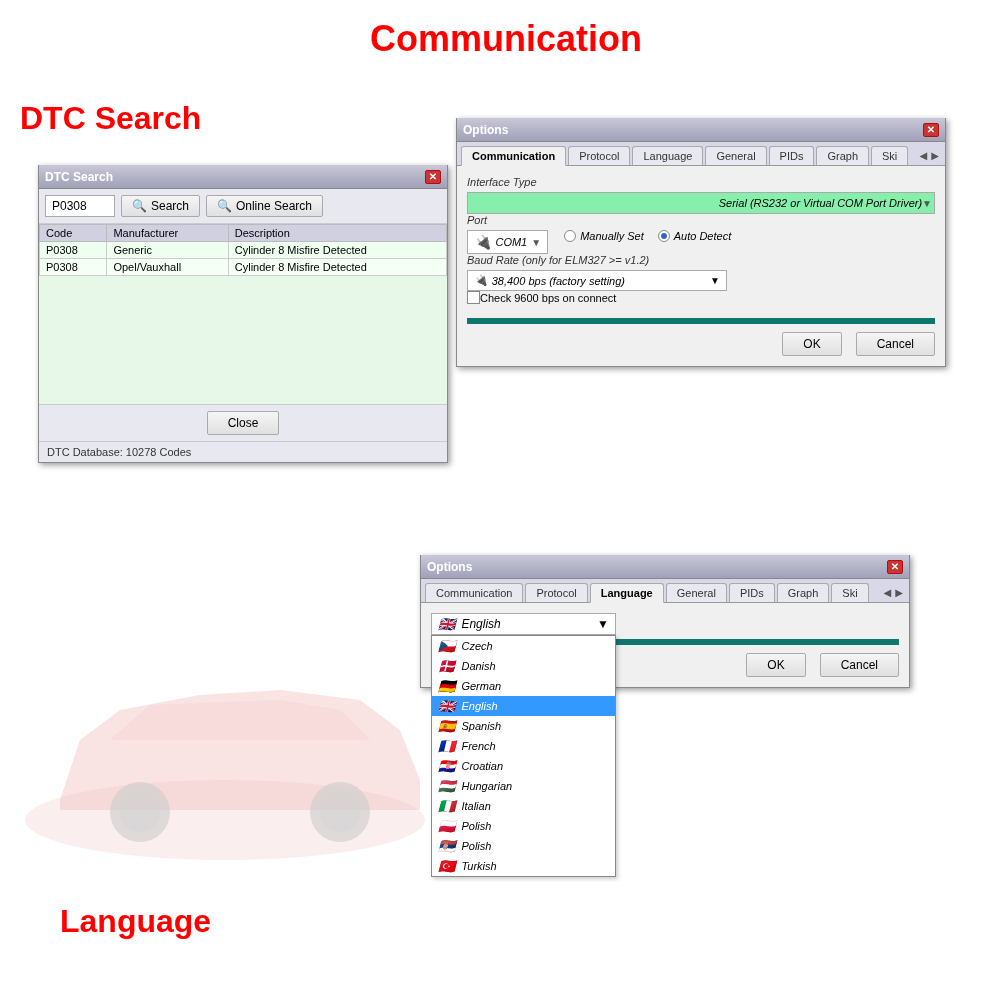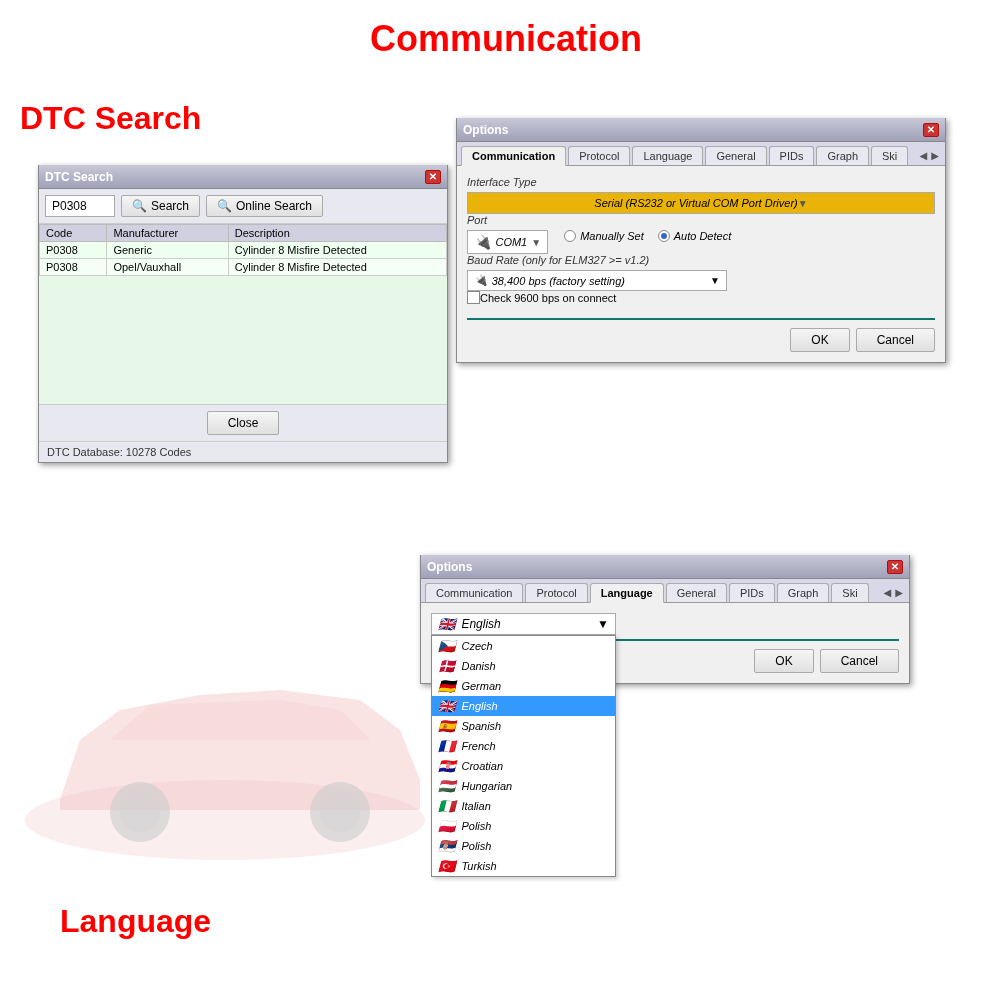--- a/index.html
+++ b/index.html
@@ -151,25 +151,25 @@
     .field-label {
       font-size: 11px;
       margin-bottom: 4px;
       color: #333;
     }
 
     .select-field {
       width: 100%;
       padding: 4px 2px;
       border: 1px solid #aaa;
-      background: #eab308;
-      font-size: 11px;
-      display: flex;
-      align-items: center;
-      justify-content: center;
+      background: #86efac;
+      font-size: 11px;
+      display: flex;
+      align-items: center;
+      justify-content: flex-end;
       cursor: pointer;
     }
     .select-arrow {
       font-size: 10px;
       color: #555;
     }
 
     .port-row {
       display: flex;
       align-items: flex-start;
@@ -240,24 +240,24 @@
     .checkbox-box {
       width: 13px;
       height: 13px;
       border: 1px solid #888;
       background: white;
     }
 
     .button-row {
       display: flex;
       justify-content: flex-end;
-      gap: 6px;
+      gap: 14px;
       margin-top: 14px;
       padding-top: 8px;
-      border-top: 2px solid #0f766e;
+      border-top: 6px solid #0f766e;
     }
     .btn {
       padding: 4px 20px;
       background: linear-gradient(to bottom, #f5f5f5, #e0e0e0);
       border: 1px solid #aaa;
       border-radius: 2px;
       cursor: pointer;
       font-size: 12px;
     }
 

